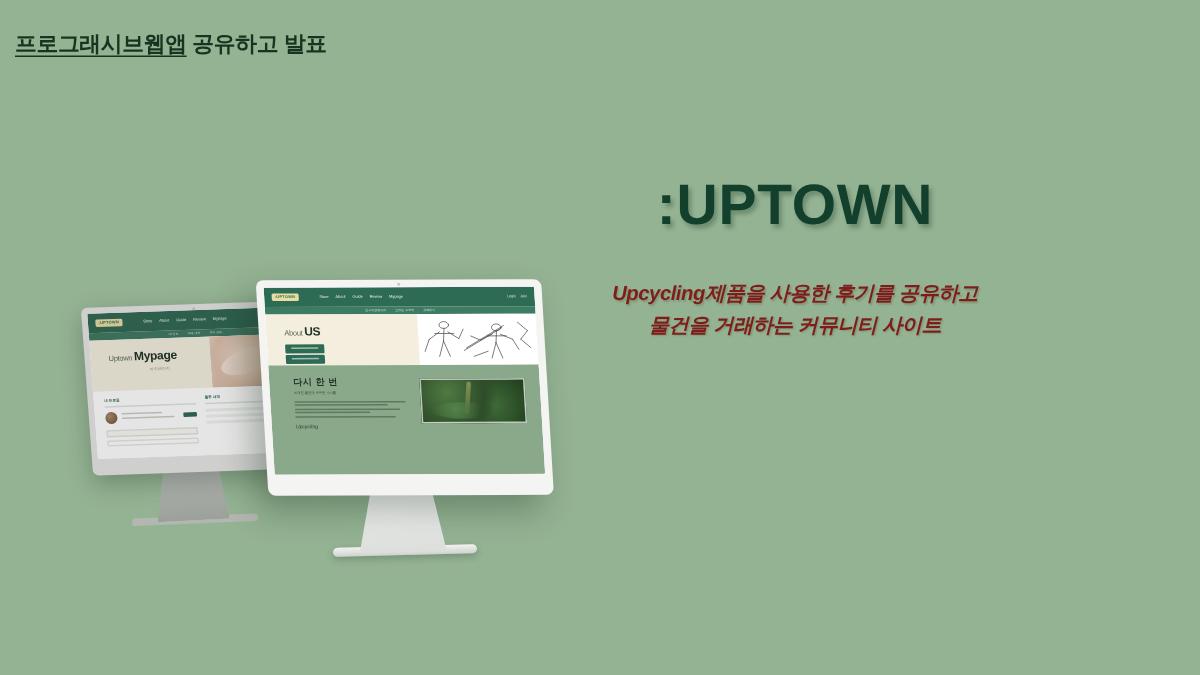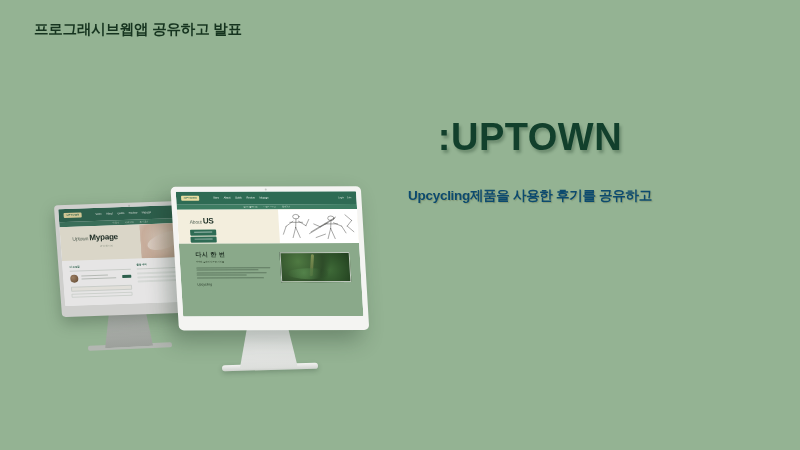--- a/index.html
+++ b/index.html
@@ -11,42 +11,43 @@
   }
 
   
   #slide-header {
     position:absolute; left:10px; top:20px;
     font-size:14.5px; font-weight:bold;
     color:#16341f; letter-spacing:-0.2px;
     white-space:nowrap;
   }
   #slide-header .underlined {
+    text-decoration:underline;
     text-decoration-thickness:1px;
     text-underline-offset:3px;
-    margin-left:24px;
   }
 
   
   #brand-block {
     position:absolute; left:390px; top:118px;
     width:280px; text-align:center;
   }
   #brand-title {
     font-size:38px; font-weight:bold;
     color:#12402c; letter-spacing:0.5px;
     text-shadow:2px 3px 3px rgba(20,50,30,.30);
     line-height:1.05;
   }
   #brand-subtitle {
     margin-top:28px;
     font-size:13.5px; font-weight:bold;
-    color:#0c4a6e; line-height:1.55;
+    color:#7f1d1d; line-height:1.55;
     letter-spacing:-0.3px;
     text-shadow:1px 1px 1px rgba(80,75,30,.25);
+    font-style:italic;
   }
 
   
   #mockups { position:absolute; left:0; top:0; width:800px; height:450px; }
 
   .monitor { position:absolute; }
 
   
   #monitor-back {
     left:58px; top:200px; width:150px; height:112px;
@@ -219,20 +220,21 @@
 <body>
 
 <div id="slide-header">
   <span class="underlined">프로그래시브웹앱</span><span> 공유하고 발표</span>
 </div>
 
 <div id="brand-block">
   <div id="brand-title">:UPTOWN</div>
   <div id="brand-subtitle">
     <div>Upcycling제품을 사용한 후기를 공유하고</div>
+    <div>물건을 거래하는 커뮤니티 사이트</div>
   </div>
 </div>
 
 <div id="mockups">
 
   <div id="monitor-back-base"></div>
   <div id="monitor-back-stand"></div>
   <div class="monitor" id="monitor-back">
     <div class="bezel">
       <div class="cam"></div>

